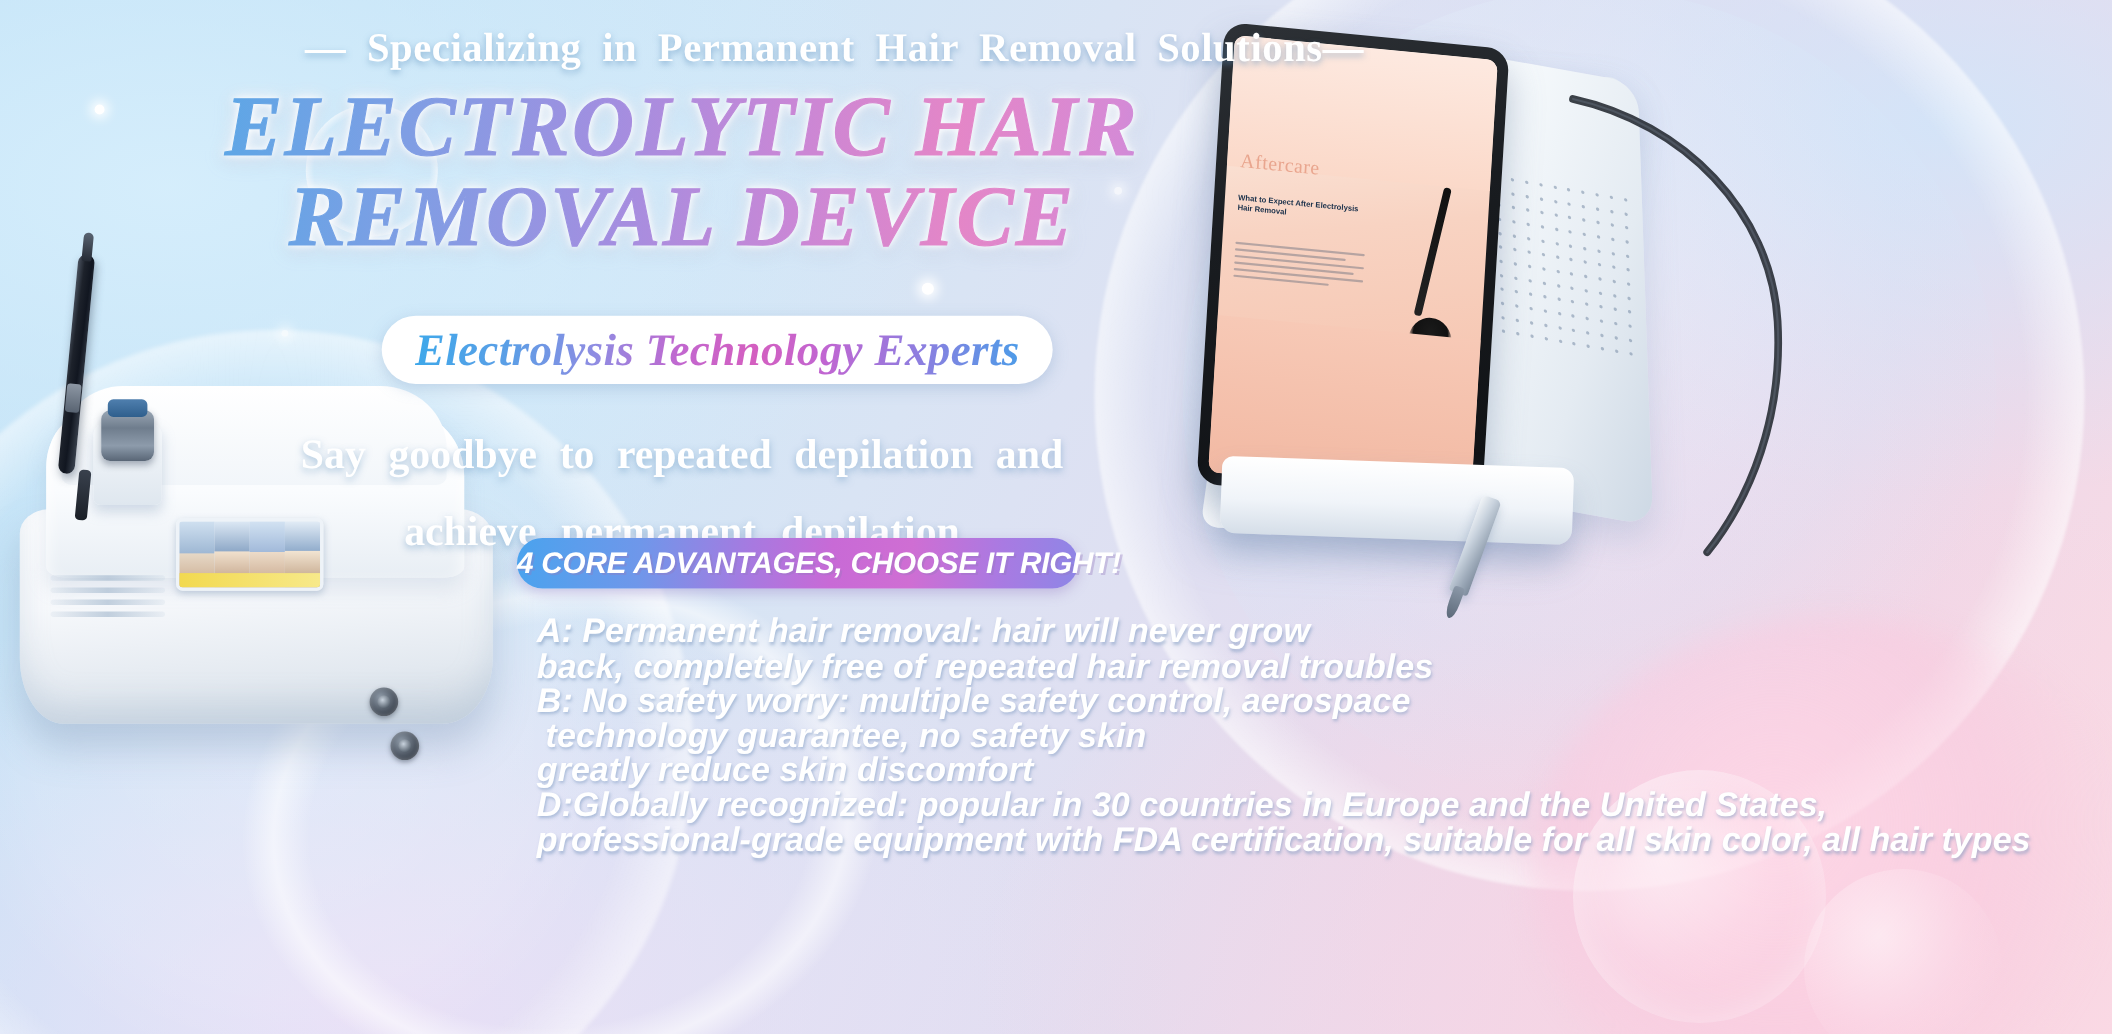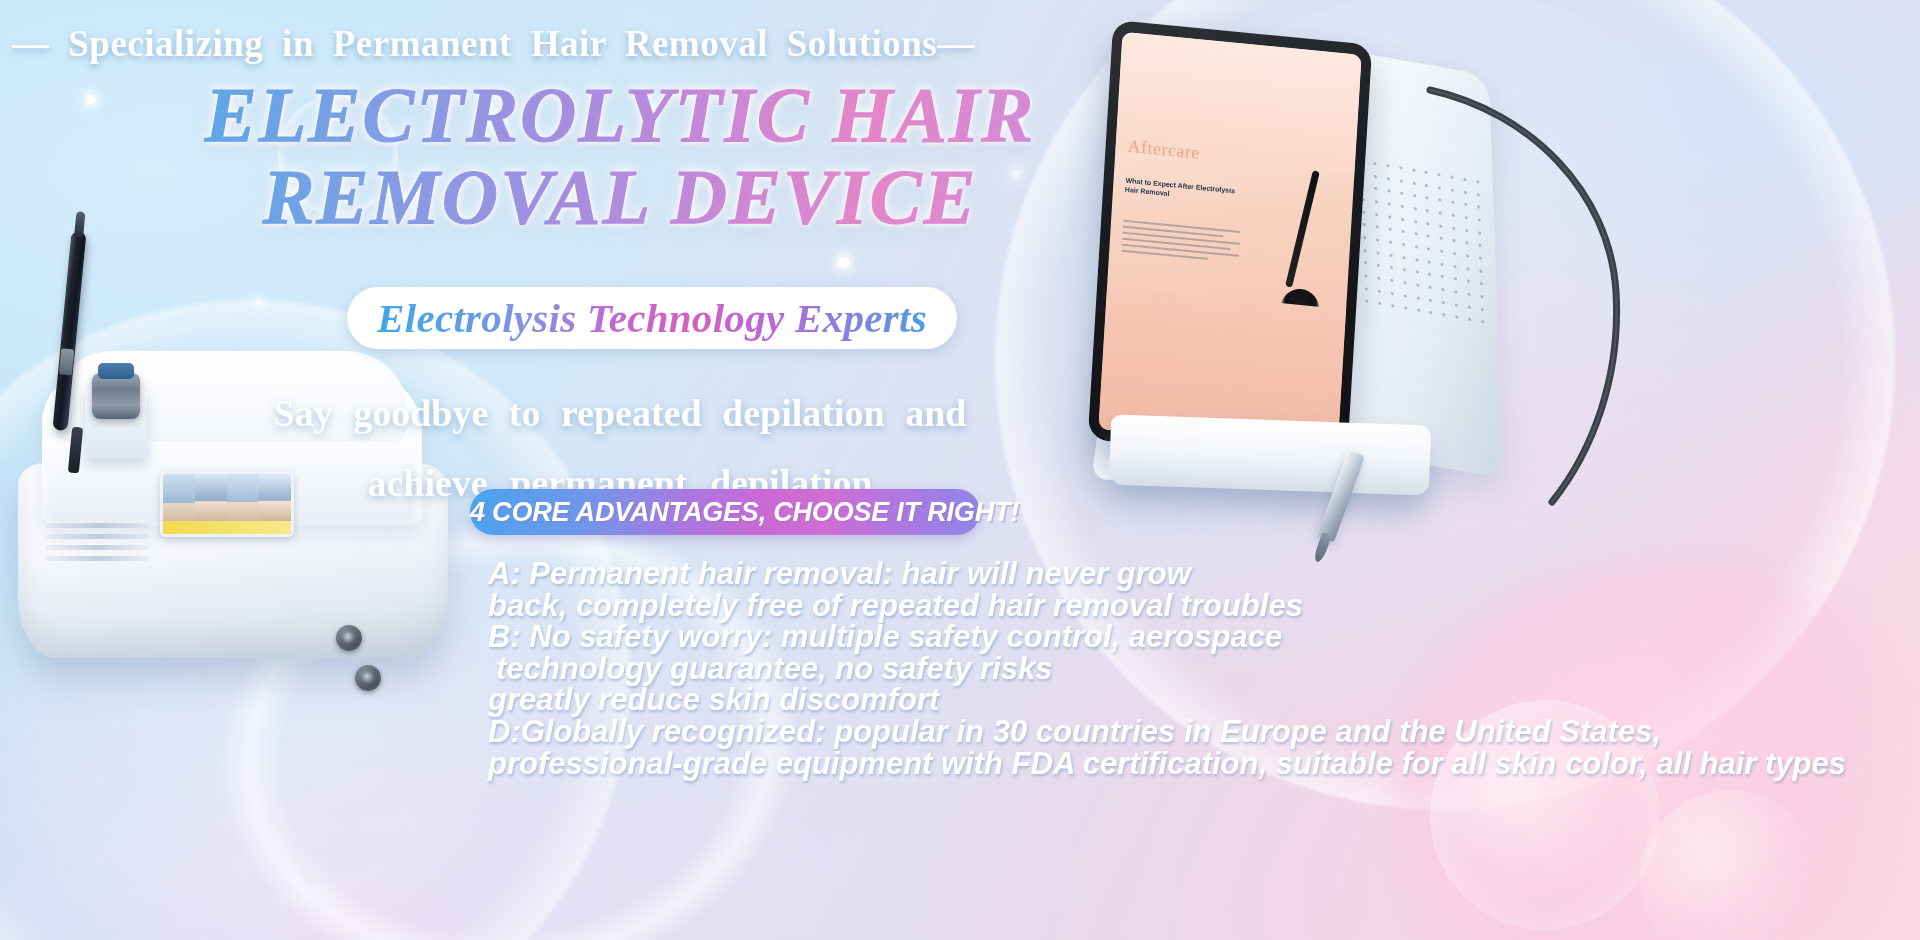--- a/index.html
+++ b/index.html
@@ -78,22 +78,22 @@
   .s1{ left:86px;  top:95px;  width:9px;  height:9px; }
   .s2{ left:838px; top:257px; width:11px; height:11px; }
   .s3{ left:688px; top:205px; width:6px;  height:6px; opacity:.8;}
   .s4{ left:1013px;top:170px; width:7px;  height:7px; opacity:.7;}
   .s5{ left:256px; top:300px; width:6px;  height:6px; opacity:.65;}
 
   
   .content{ position:absolute; left:0; top:0; width:1240px; height:940px; }
 
   .tagline{
-    position:absolute; left:12px; top:22px; width:1240px;
-    text-align:left;
+    position:absolute; left:0; top:22px; width:1240px;
+    text-align:right;
     font-family:"Liberation Serif", serif;
     font-weight:700;
     font-size:37px;
     letter-spacing:.5px;
     word-spacing:9px;
     color:#ffffff;
     text-shadow:0 3px 6px rgba(90,140,185,.55);
     white-space:nowrap;
   }
 
@@ -600,20 +600,20 @@
     </div>
 
     <div class="badge">
       <span>4 CORE ADVANTAGES, CHOOSE IT RIGHT!</span>
     </div>
 
     <div class="features">
       <p>A: Permanent hair removal: hair will never grow</p>
       <p>back, completely free of repeated hair removal troubles</p>
       <p>B: No safety worry: multiple safety control, aerospace</p>
-      <p class="indent"> technology guarantee, no safety risks</p>
+      <p class="indent"> technology guarantee, no safety skin</p>
       <p>greatly reduce skin discomfort</p>
       <p>D:Globally recognized: popular in 30 countries in Europe and the United States,</p>
       <p>professional-grade equipment with FDA certification, suitable for all skin color, all hair types</p>
     </div>
 
   </div>
 </div>
 
 </body></html>

